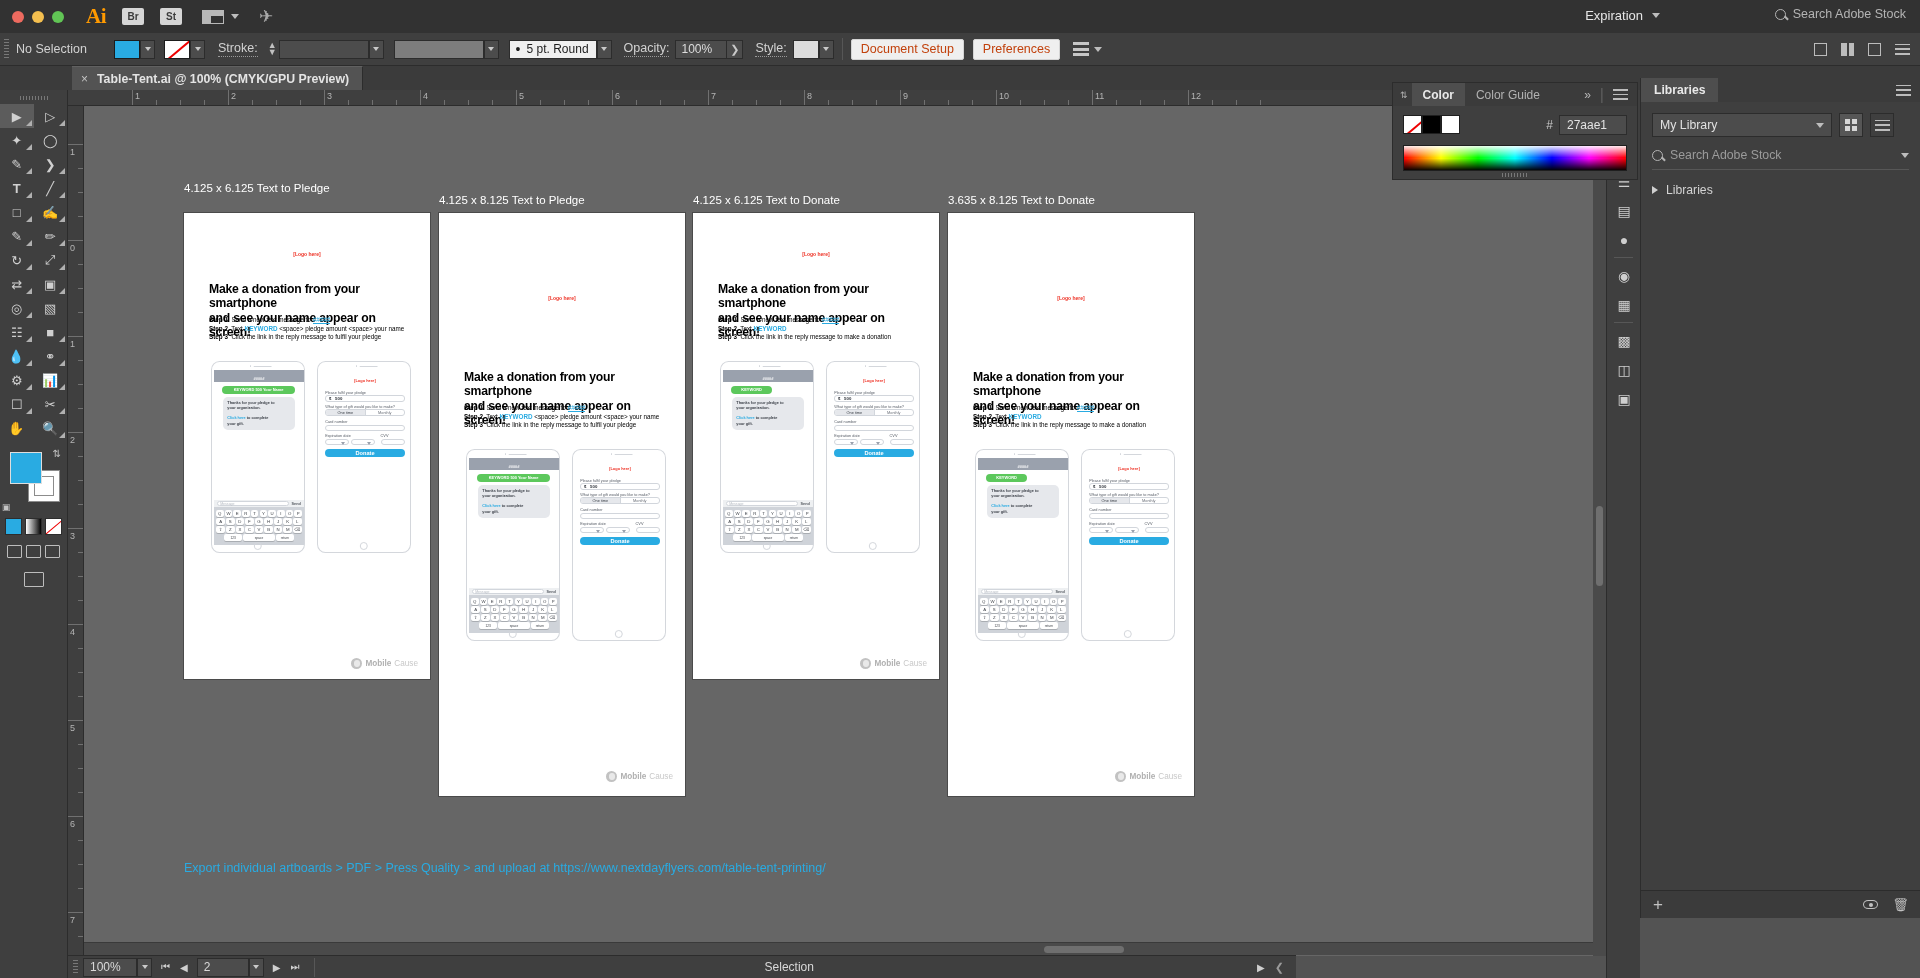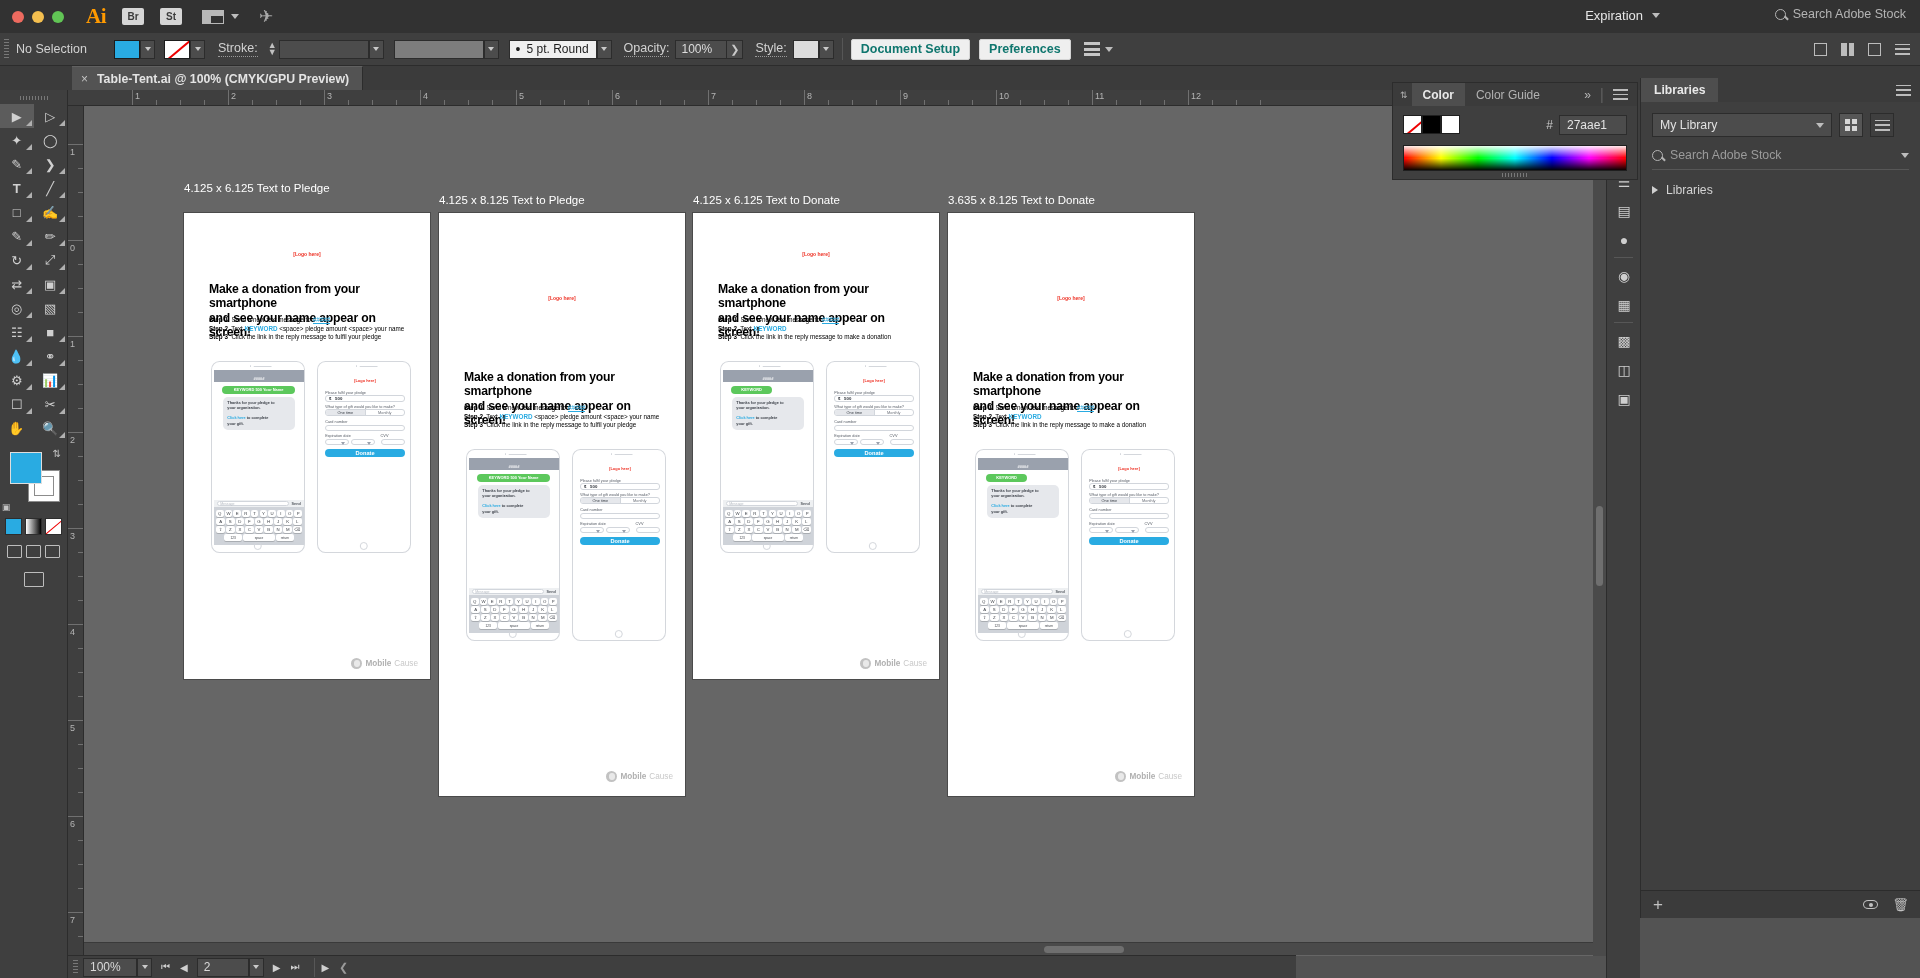--- a/index.html
+++ b/index.html
@@ -70,21 +70,21 @@
     background:#e00; transform: rotate(-40deg); }
   .mini-chev { width: 15px; height: 19px; background: #4c4c4c; border: 1px solid #2c2c2c;
     display:flex; align-items:center; justify-content:center; }
   .mini-chev i { width:0;height:0;border-left:3.5px solid transparent;border-right:3.5px solid transparent;border-top:4px solid #c9c9c9; }
   .stroke-step { width: 13px; color:#c0c0c0; font-size:9px; line-height:7px; text-align:center; }
   .field-dark { height: 19px; background: #4c4c4c; border: 1px solid #2c2c2c; }
   .field-grey { height: 19px; background: #7d7d7d; border: 1px solid #2c2c2c; }
   .field-lite { height: 19px; background: #efefef; color: #1d1d1d; font-size: 12px;
     display: flex; align-items: center; padding: 0 6px; border: 1px solid #2c2c2c; }
   .cb-btn {
-    background: #efefef; color: #0f766e; font-size: 12.5px; font-weight: bold;
+    background: #efefef; color: #c2410c; font-size: 12.5px; font-weight: normal;
     height: 21px; padding: 0 9px; border-radius: 2px;
     display: flex; align-items: center; border: 1px solid #d4d4d4;
   }
   .cb-sep { width:1px; height:22px; background:#565656; margin:0 8px; }
   .opa-val { background:#4c4c4c; color:#dcdcdc; font-size:12px; height:19px; width:52px;
     display:flex; align-items:center; padding-left:5px; border:1px solid #2c2c2c; }
   .opa-arrow { background:#4c4c4c; color:#c9c9c9; font-size:11px; height:19px; width:16px;
     display:flex;align-items:center;justify-content:center;border:1px solid #2c2c2c;border-left:none;}
   .align-ico { width:16px;height:14px;display:flex;flex-direction:column;justify-content:space-between;}
   .align-ico i{display:block;height:3px;background:#c6c6c6;}
@@ -1015,20 +1015,21 @@
             </div>
             <div class="ph-home" style="bottom:1.88px;width:8.459999999999999px;height:8.459999999999999px"></div>
           </div>
           <div class="mc-logo" style="right:12px;bottom:14px;font-size:8.2px">
             <span class="mc-mark" style="width:11px;height:11px"></span>
             <span>Mobile</span>
             <span class="mc-light">Cause</span>
           </div>
         </div>
       </div>
+      <div class="export-note" style="left: 100px; top: 755px;">Export individual artboards &gt; PDF &gt; Press Quality &gt; and upload at https://www.nextdayflyers.com/table-tent-printing/</div>
     </div>
 
   <div class="hscroll-track">
     <div class="hscroll-thumb" style="left:960px;width:80px"></div>
   </div>
   <div class="vscroll-track">
     <div class="vscroll-thumb" style="top:400px;height:80px"></div>
   </div>
 
   <div class="dock-strip">
@@ -1142,17 +1143,18 @@
     </span>
     <span class="sb-box" style="width:52px">2</span>
     <span class="mini-chev">
         <i></i>
       </span>
     <span class="sb-nav">
       <span>▶</span>
       <span>⏭</span>
     </span>
     <span class="sb-sep"></span>
+    <span class="sb-mode">Selection</span>
     <span style="color:#cfcfcf;font-size:10px;margin-right:10px">▶</span>
     <span style="color:#9a9a9a;font-size:11px;margin-right:12px">❮</span>
   </div>
 
 </div>
 
 </body></html>

